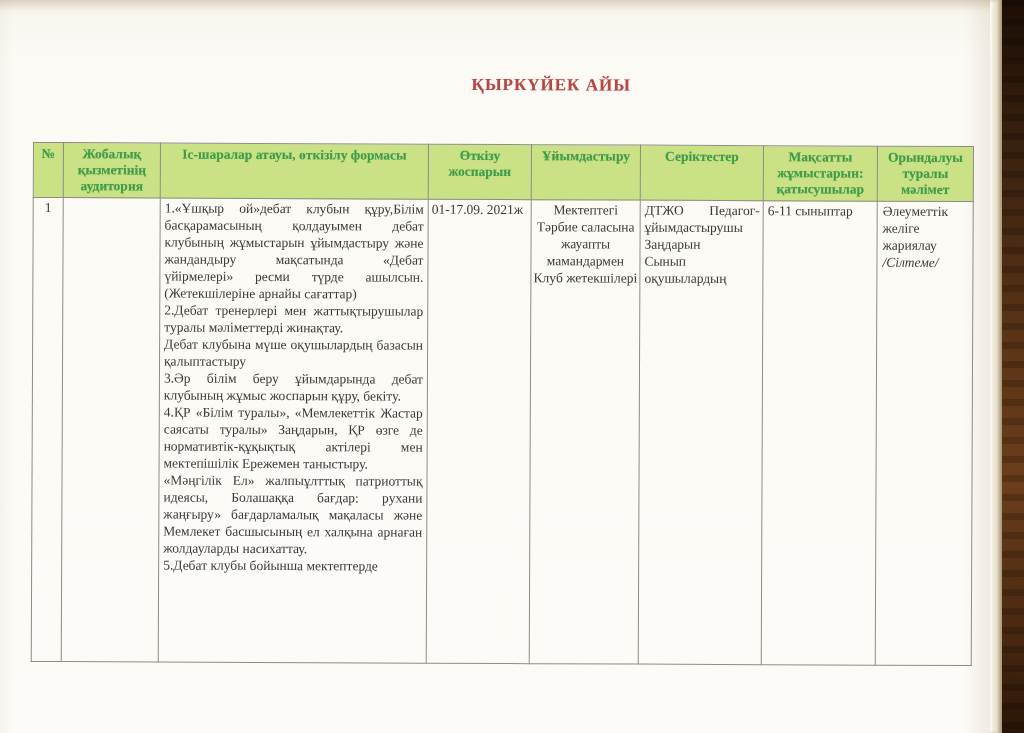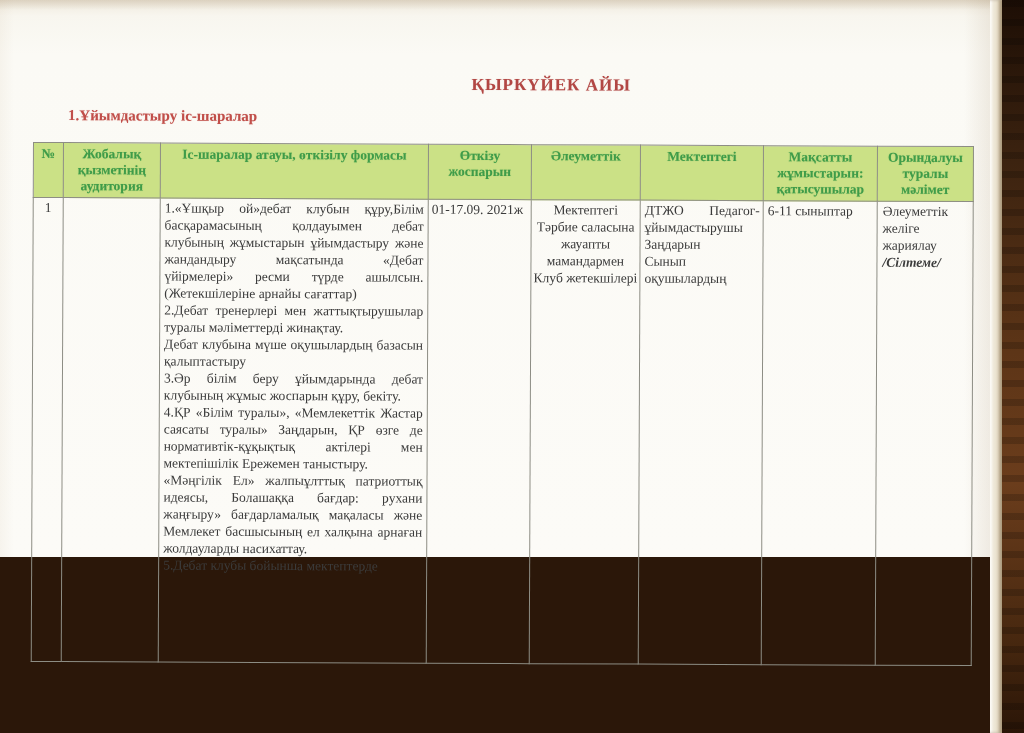--- a/index.html
+++ b/index.html
@@ -17,21 +17,21 @@
       linear-gradient(180deg,#1d0e05 0%,#3c2310 22%,#5d3517 48%,#6b3d1c 66%,#46270f 88%,#2a1507 100%);
   }
   
   .stack-edge {
     position:absolute; top:0; right:22px; width:12px; height:733px;
     background:linear-gradient(90deg,#f6f2e7 0%,#e9e1cd 55%,#d9cdb2 100%);
     box-shadow:inset -3px 0 3px rgba(90,60,30,0.35), inset 2px 0 2px rgba(255,255,255,0.6);
   }
   
   .paper {
-    position:absolute; top:0; left:0; width:990px; height:557px;
+    position:absolute; top:0; left:0; width:990px; height:733px;
     background:
       linear-gradient(90deg, rgba(200,180,150,0.10) 0, rgba(0,0,0,0) 14px),
       linear-gradient(270deg, rgba(160,135,100,0.14) 0, rgba(0,0,0,0) 26px),
       linear-gradient(180deg,#efe9dc 0,#f8f6ef 16px,#fbfaf5 55px,#fcfbf7 100%);
   }
   .scan-tilt { position:absolute; inset:0; transform:rotate(0.25deg); transform-origin:40px 140px; }
 
   .doc-title {
     position:absolute; top:73px; left:0; width:990px;
     padding-left:112px;
@@ -75,54 +75,53 @@
   }
   td.cell-num   { text-align:center; padding-top:1px; }
   td.cell-main  { padding:1px 4px 0 4px; }
   td.cell-main p { text-align:justify; }
   td.cell-date  { padding:1px 2px 0 3px; }
   td.cell-resp  { text-align:center; padding:1px 2px 0 2px; }
   td.cell-part  { padding:1px 3px 0 4px; }
   td.cell-part .line-justify { text-align:justify;font-family:Liberation Serif, serif; }
   td.cell-aud   { padding:1px 2px 0 4px; }
   td.cell-exec  { padding:1px 2px 0 5px; }
-  .italic { font-style:italic;font-weight:bold; }
+  .italic { font-style:italic; }
   
   .top-shade { position:absolute; top:0; left:0; width:990px; height:10px;
     background:linear-gradient(180deg, rgba(150,125,90,0.22), rgba(0,0,0,0)); }
 </style>
 </head>
 <body>
 
 <div class="paper">
   <div class="top-shade"></div>
   <div class="scan-tilt">
 
     <div class="doc-title">ҚЫРКҮЙЕК АЙЫ</div>
-    <div class="section-heading">1.Ұйымдастыру іс-шаралар</div>
 
     <table class="plan">
       <colgroup>
         <col style="width:30px">
           <col style="width:97px">
           <col style="width:268px">
           <col style="width:103px">
         <col style="width:109px">
           <col style="width:123px">
           <col style="width:114px">
           <col style="width:96px">
       </colgroup>
       <thead>
         <tr>
           <th>№</th>
           <th>Жобалық қызметінің аудитория</th>
           <th>Іс-шаралар атауы, өткізілу формасы</th>
           <th>Өткізу жоспарын</th>
-          <th>Әлеуметтік</th>
-          <th>Мектептегі</th>
+          <th>Ұйымдастыру</th>
+          <th>Серіктестер</th>
           <th>Мақсатты жұмыстарын: қатысушылар</th>
           <th>Орындалуы туралы мәлімет</th>
         </tr>
       </thead>
       <tbody>
         <tr>
           <td class="cell-num">1</td>
           <td class="cell-dir"></td>
           <td class="cell-main">
             <p>1.«Ұшқыр ой»дебат клубын құру,Білім басқарамасының қолдауымен дебат клубының жұмыстарын ұйымдастыру және жандандыру мақсатында «Дебат үйірмелері» ресми түрде ашылсын.(Жетекшілеріне арнайы сағаттар)</p>

